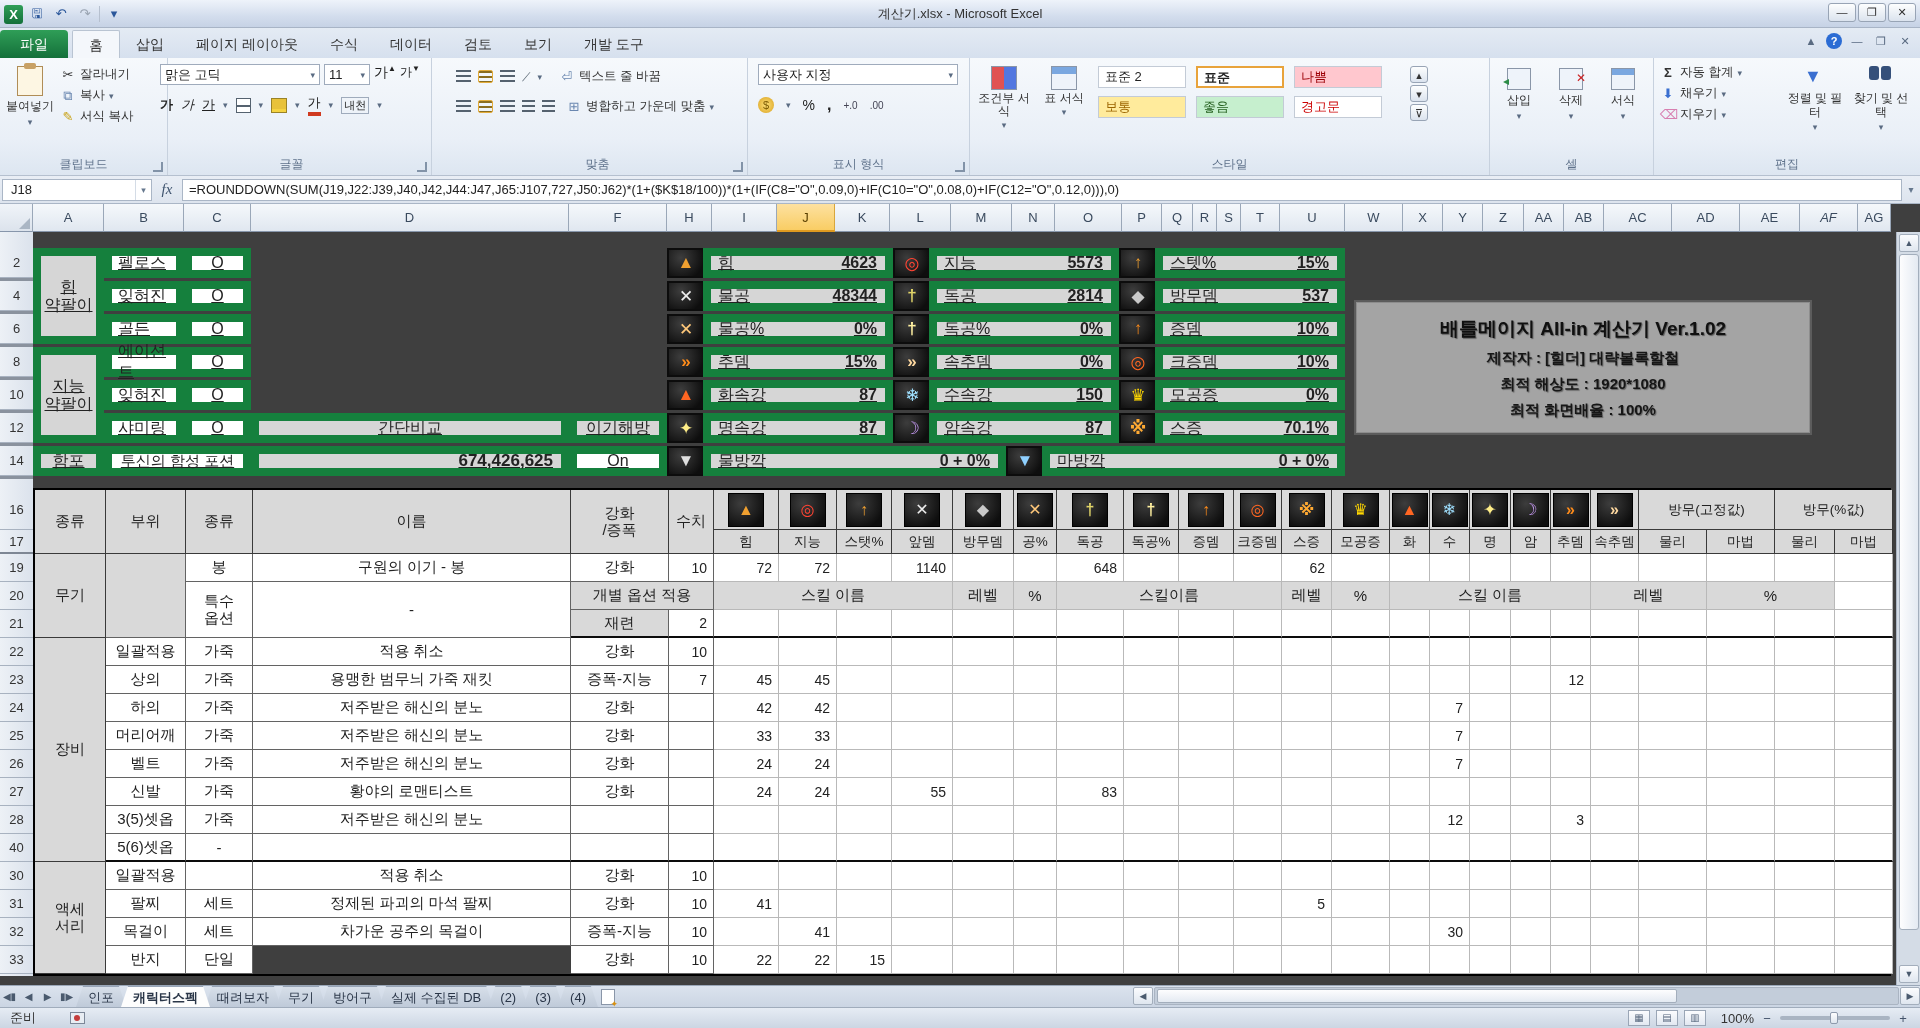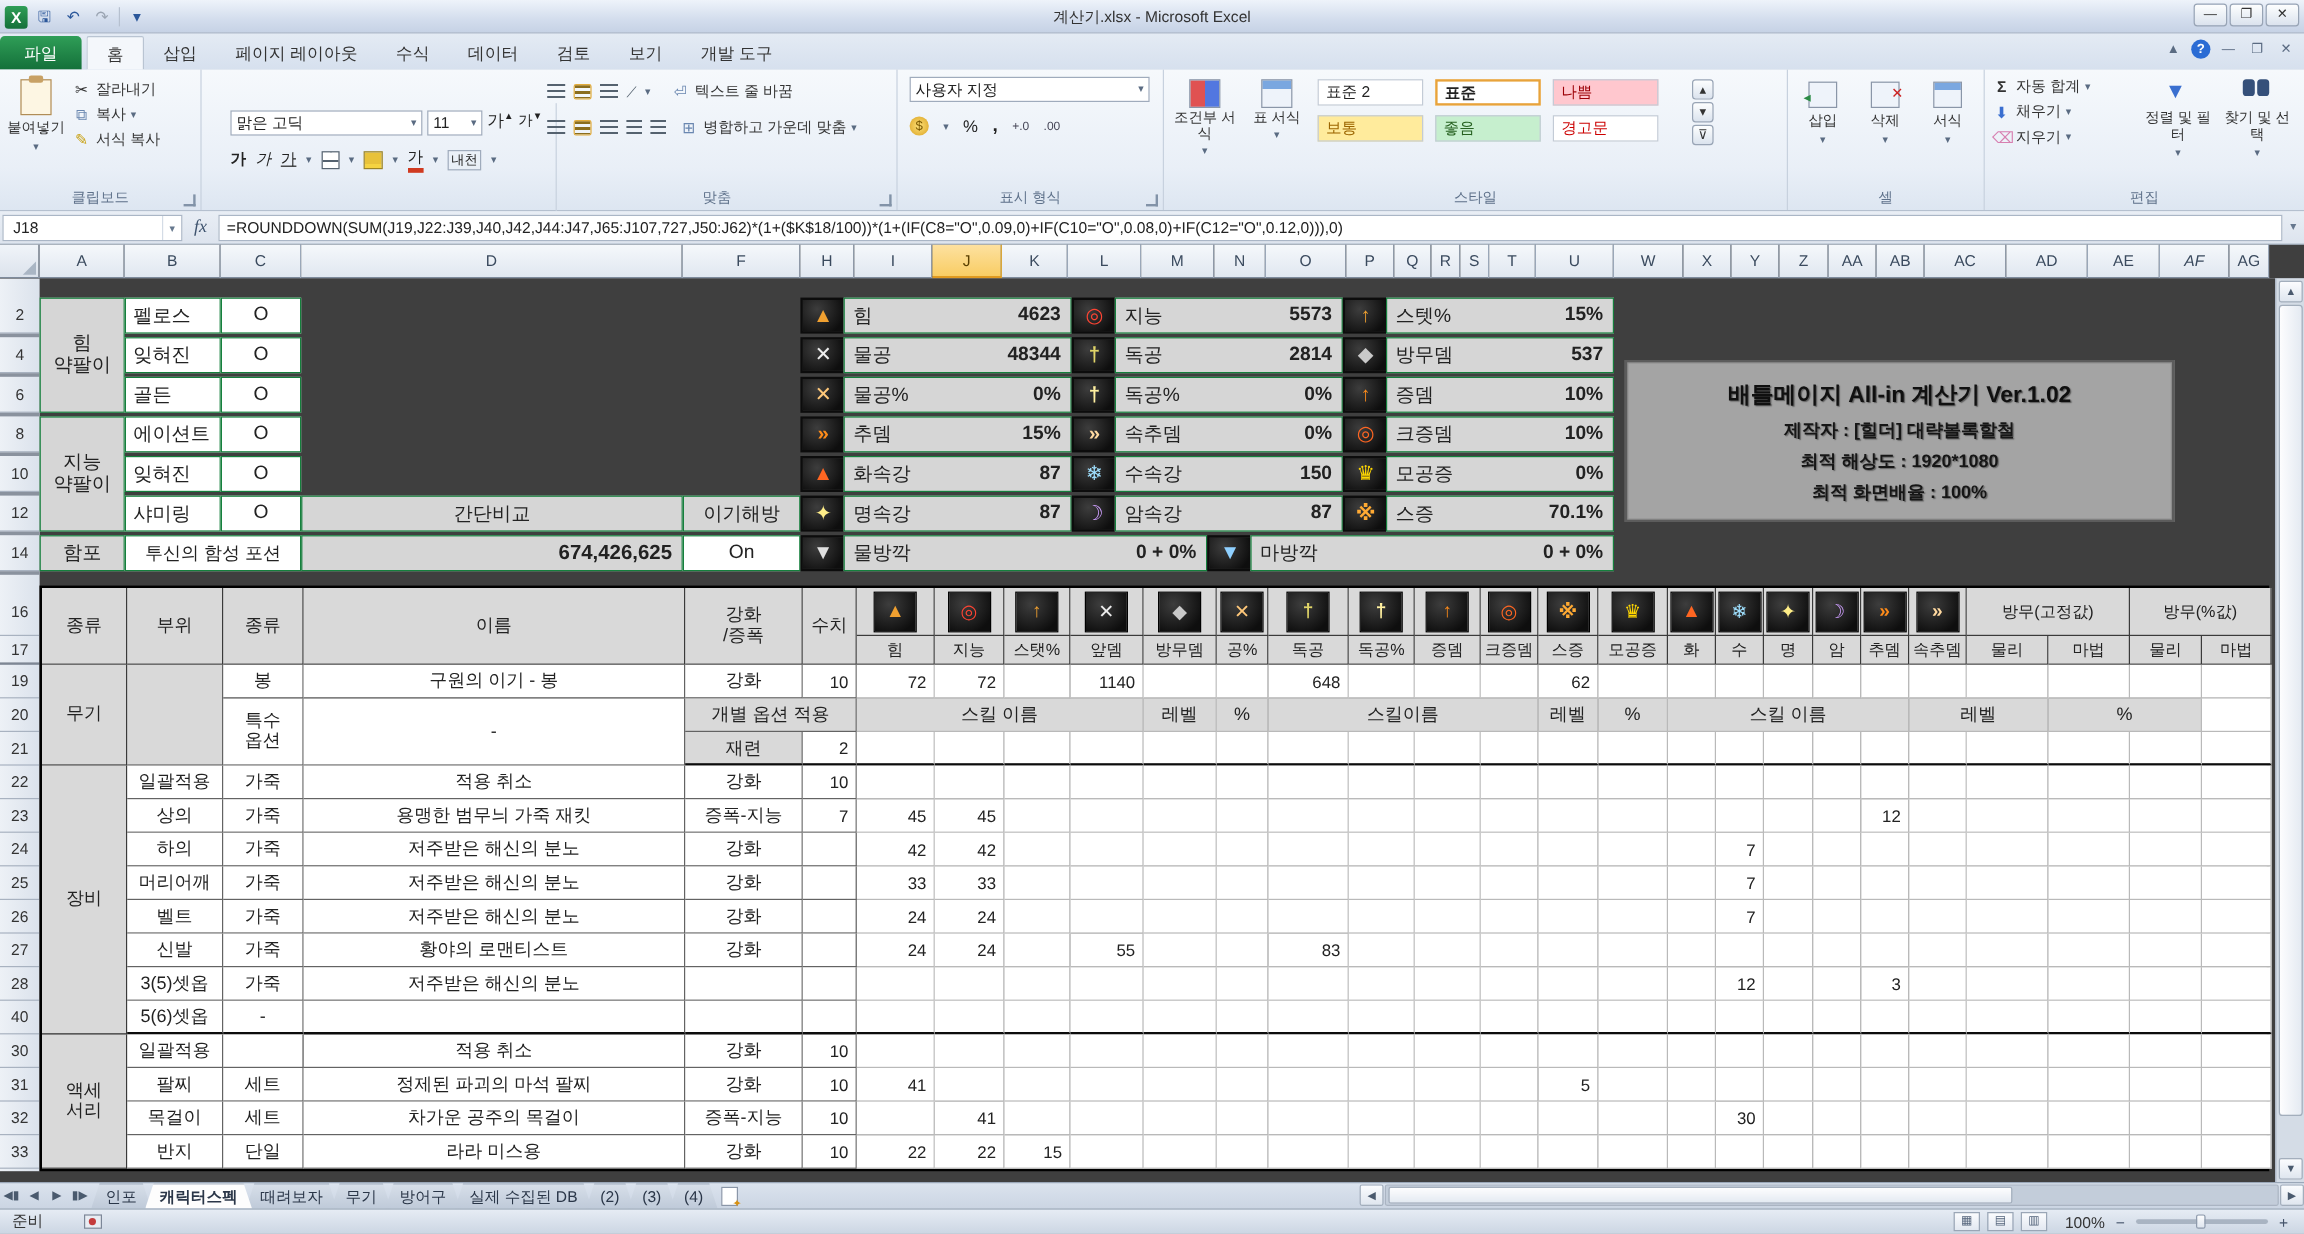--- a/index.html
+++ b/index.html
@@ -65,21 +65,21 @@
 .colhead.sel{background:linear-gradient(#fde1a0,#f9cd64);border-right:1px solid #d8a63c;color:#5a4000;border-bottom:2px solid #e09a20;}
 #corner{width:33px;height:28px;background:linear-gradient(#f0f4f9,#dce3ec);border-right:1px solid #9aa7b8;border-bottom:1px solid #8796ab;position:relative;}
 #corner::after{content:"";position:absolute;right:2px;bottom:2px;border-style:solid;border-width:0 0 11px 11px;border-color:transparent transparent #aab6c4 transparent;}
 
 #grid{position:absolute;left:0;top:232px;width:1896px;height:753px;background:#3f3f3f;overflow:hidden;}
 #gutter{position:absolute;left:0;top:0;width:33px;height:744px;background:linear-gradient(90deg,#edf1f6,#dbe2ec);}
 .gut{position:absolute;left:0;width:33px;text-align:center;color:#333;font-size:13px;
   border-bottom:1px solid #a8b2c0;display:flex;align-items:center;justify-content:center;}
 .gutgap{position:absolute;left:0;width:33px;background:#8a929e;}
 
-.box{position:absolute;border:1px solid #15803d;background:#fff;display:flex;align-items:center;}
+.box{position:absolute;border:8px solid #15803d;background:#fff;display:flex;align-items:center;text-decoration:underline;}
 .box.gray{background:#d6d6d6;}
 .box.ctr{justify-content:center;}
 .box.lines{flex-direction:column;justify-content:center;line-height:1.15;}
 .tile{position:absolute;border:2px solid #0c0c0c;background:radial-gradient(circle at 35% 30%,#3d3d3d,#0e0e0e 80%);
   display:flex;align-items:center;justify-content:center;}
 .tile span{font-size:17px;font-weight:bold;}
 .statlabel{font-size:16px;padding-left:7px;}
 .statval{margin-left:auto;padding-right:8px;font-size:16px;font-weight:600;}
 
 #infobox{position:absolute;left:1354px;top:68px;width:458px;height:135px;background:#a4a4a4;
@@ -202,21 +202,21 @@
         </div>
       <div class="smallrow">
           <span class="micon" style="color:#c8a010;">✎</span>
           <span>서식 복사</span>
         </div>
     </div>
     <div class="glabel">클립보드</div>
     <div class="launcher"></div>
   </div>
 
-  <div class="rgroup" style="left:184px;width:280px;margin-top:28px;">
+  <div class="rgroup" style="left:152px;width:280px;">
     <div class="inputbox abs" style="left:8px;top:6px;width:160px;">
       <span style="flex:1">맑은 고딕</span>
         <span class="dd">▾</span>
     </div>
     <div class="inputbox abs" style="left:172px;top:6px;width:46px;">
       <span style="flex:1">11</span>
         <span class="dd">▾</span>
     </div>
     <div class="abs" style="left:222px;top:6px;display:flex;gap:4px;">
       <span style="font-size:14px;">가<sup style="font-size:8px;">▲</sup></span>
@@ -676,21 +676,20 @@
       <div class="mc  num" style="grid-area: 15 / 17 / span 1 / span 1;">5</div>
       <div class="mc lc" style="grid-area: 16 / 2 / span 1 / span 1;">목걸이</div>
       <div class="mc lc" style="grid-area: 16 / 3 / span 1 / span 1;">세트</div>
       <div class="mc lc" style="grid-area: 16 / 4 / span 1 / span 1;">차가운 공주의 목걸이</div>
       <div class="mc lc" style="grid-area: 16 / 5 / span 1 / span 1;">증폭-지능</div>
       <div class="mc lc num" style="grid-area: 16 / 6 / span 1 / span 1;">10</div>
       <div class="mc  num" style="grid-area: 16 / 8 / span 1 / span 1;">41</div>
       <div class="mc  num" style="grid-area: 16 / 20 / span 1 / span 1;">30</div>
       <div class="mc lc" style="grid-area: 17 / 2 / span 1 / span 1;">반지</div>
       <div class="mc lc" style="grid-area: 17 / 3 / span 1 / span 1;">단일</div>
-      <div class="mc lc" style="grid-area: 17 / 4 / span 1 / span 1;">라라 미스용</div>
       <div class="mc lc" style="grid-area: 17 / 5 / span 1 / span 1;">강화</div>
       <div class="mc lc num" style="grid-area: 17 / 6 / span 1 / span 1;">10</div>
       <div class="mc  num" style="grid-area: 17 / 7 / span 1 / span 1;">22</div>
       <div class="mc  num" style="grid-area: 17 / 8 / span 1 / span 1;">22</div>
       <div class="mc  num" style="grid-area: 17 / 9 / span 1 / span 1;">15</div>
       <div class="mc " style="grid-area: 3 / 9 / span 1 / span 1;"></div>
       <div class="mc " style="grid-area: 3 / 11 / span 1 / span 1;"></div>
       <div class="mc " style="grid-area: 3 / 12 / span 1 / span 1;"></div>
       <div class="mc " style="grid-area: 3 / 14 / span 1 / span 1;"></div>
       <div class="mc " style="grid-area: 3 / 15 / span 1 / span 1;"></div>

